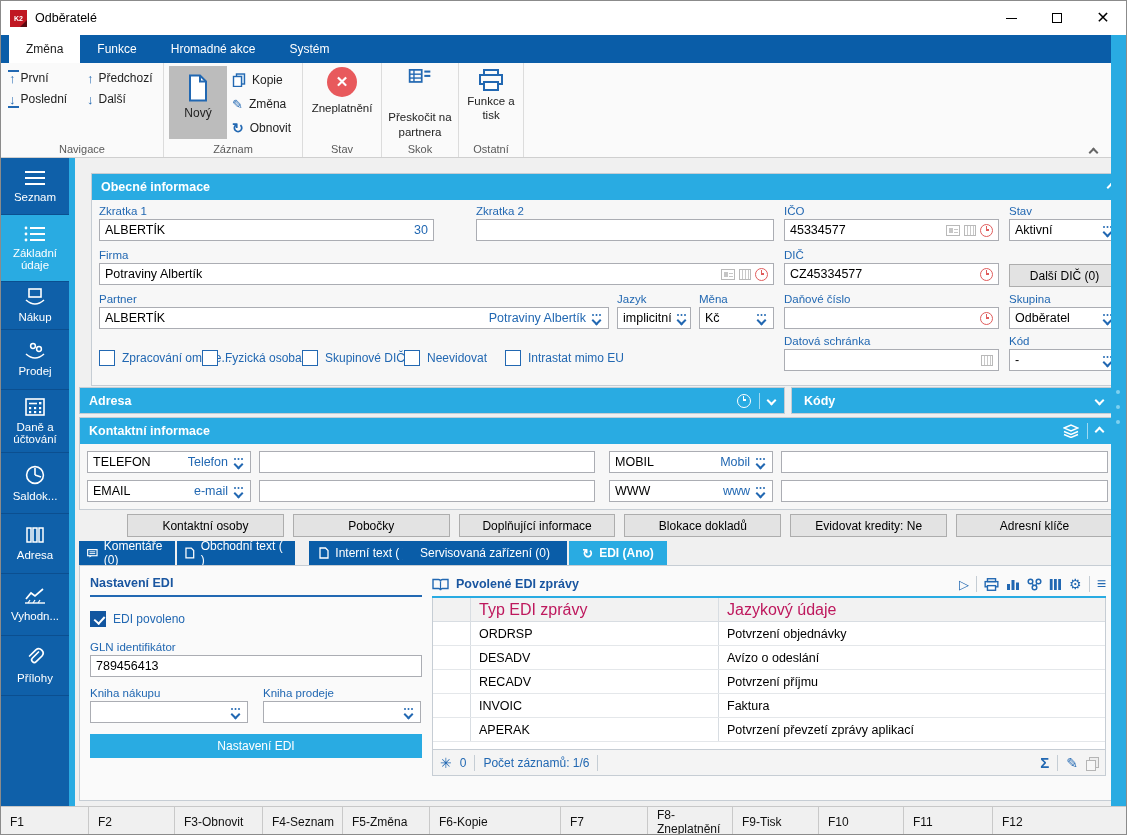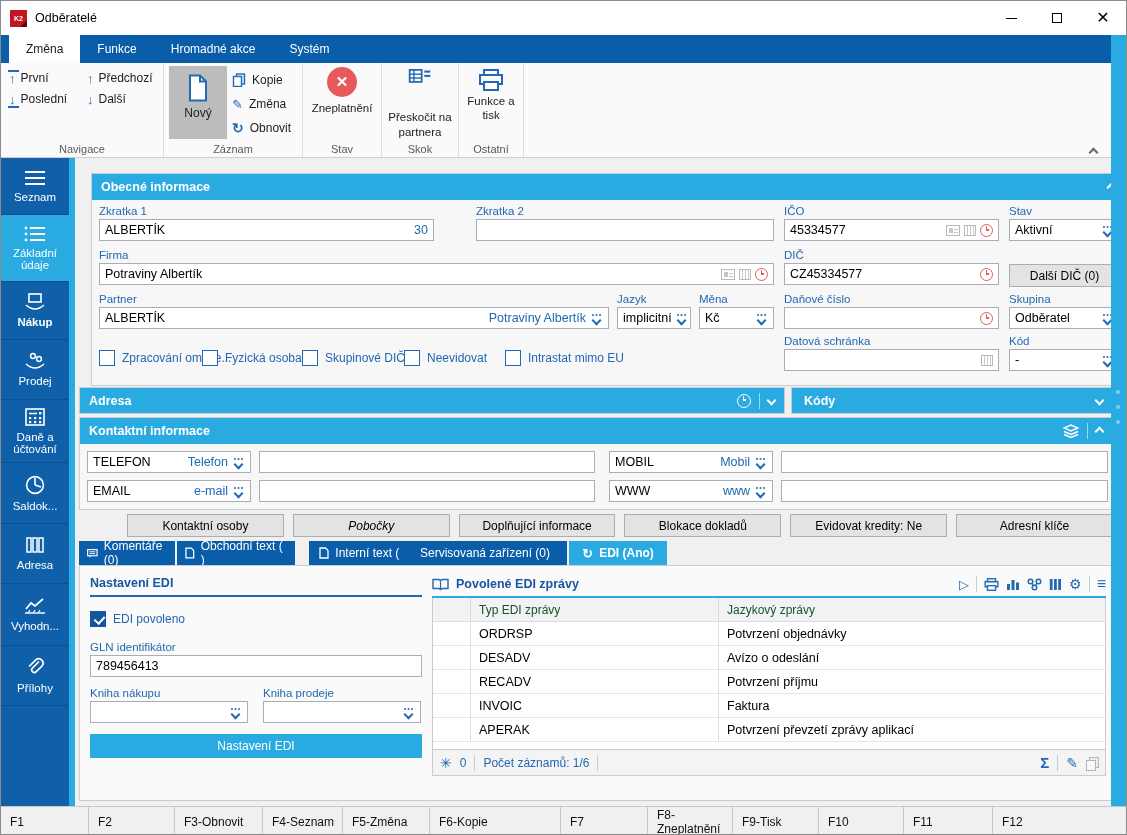--- a/index.html
+++ b/index.html
@@ -83,21 +83,21 @@
   .whiteclock::after{content:"";position:absolute;left:4.6px;top:4.8px;width:3.6px;height:1.6px;background:#fff;}
   .vdiv{width:1px;height:16px;background:rgba(255,255,255,.55);}
 
   
   .btab{position:absolute;top:0;height:24px;background:#0a5da8;color:#fff;font-size:12px;display:flex;align-items:center;justify-content:center;gap:6px;padding:0 8px;}
   .btab.active{background:#29abe2;font-weight:bold;}
   .edi-underline{height:2px;background:#2268b2;}
   .sec-title{font-size:12.5px;font-weight:bold;color:#1a56a0;}
   .cyanbtn{background:#29abe2;color:#fff;font-size:12px;display:flex;align-items:center;justify-content:center;}
   .tbl-underline{height:2px;background:#29abe2;}
-  .thead-cell{font-size:12px;color:#14532d;display:flex;align-items:center;padding:0 8px;text-align:center;}
+  .thead-cell{font-size:16px;color:#be185d;display:flex;align-items:center;padding:0 8px;text-align:center;}
   .trow-cell{font-size:12.5px;color:#000;display:flex;align-items:center;padding:0 8px;white-space:nowrap;overflow:hidden;}
   .tico{color:#2268b2;font-size:13px;display:flex;align-items:center;justify-content:center;}
   .tsep{width:1px;height:16px;background:#c5cdd4;}
   .copyico{width:12px;height:12px;position:relative;}
   .copyico::before{content:"";position:absolute;left:3px;top:0;width:8px;height:9px;border:1px solid #b5b5b5;background:#eee;}
   .copyico::after{content:"";position:absolute;left:0;top:3px;width:8px;height:9px;border:1px solid #b5b5b5;background:#f7f7f7;}
 
   
   .statusbar{position:absolute;left:0;top:805px;width:100%;height:30px;background:#f0f0f0;border-top:1px solid #c8c8c8;display:flex;align-items:stretch;}
   .scell{border-right:1px solid #c9c9c9;display:flex;align-items:center;padding-left:9px;font-size:12px;color:#111;flex:none;}
@@ -242,21 +242,21 @@
             <line x1="6" y1="14" x2="21" y2="14"></line>
           </g>
           <g fill="#fff">
             <circle cx="2" cy="2" r="1.4"></circle>
             <circle cx="2" cy="8" r="1.4"></circle>
             <circle cx="2" cy="14" r="1.4"></circle>
           </g>
         </svg>
       <span>Základní údaje</span>
     </div>
-    <div class="sitem" style="height:58px;font-weight:bold;">
+    <div class="sitem" style="height:48px;">
       <svg width="22" height="18" viewBox="0 0 22 18">
           <rect x="5" y="1" width="12" height="8" fill="none" stroke="#fff" stroke-width="1.6"></rect>
           <path d="M2 12 q9 8 18 0" fill="none" stroke="#fff" stroke-width="1.6"></path>
         </svg>
       <span>Nákup</span>
     </div>
     <div class="sitem" style="height:60px;">
       <svg width="22" height="18" viewBox="0 0 22 18">
           <circle cx="9" cy="4" r="2.4" fill="none" stroke="#fff" stroke-width="1.5"></circle>
           <circle cx="15" cy="7" r="2.4" fill="none" stroke="#fff" stroke-width="1.5"></circle>
@@ -512,21 +512,21 @@
       </div>
       <div class="fbox abs" style="left:701px;top:62px;width:327px;">
           <span class="val"></span>
         </div>
     </div>
 
     <div class="abs" style="left:4px;top:356px;width:1034px;height:23px;display:flex;gap:9px;padding-left:48px;">
       <div class="graybtn" style="flex:1;">
           <span>Kontaktní osoby</span>
         </div>
-      <div class="graybtn" style="flex:1;font-style:italic;">
+      <div class="graybtn" style="flex:1;">
           <span>Pobočky</span>
         </div>
       <div class="graybtn" style="flex:1;">
           <span>Doplňující informace</span>
         </div>
       <div class="graybtn" style="flex:1;">
           <span>Blokace dokladů</span>
         </div>
       <div class="graybtn" style="flex:1;">
           <span>Evidovat kredity: Ne</span>
@@ -637,21 +637,21 @@
           <span class="tsep"></span>
           <span class="tico" style="font-size:16px;font-weight:bold;">≡</span>
         </div>
         <div class="tbl-underline"></div>
 
         <div style="position:relative;border:1px solid #c6cdd4;border-top:none;background:#fff;">
 
           <div style="display:flex;height:24px;background:#f2f2f2;border-bottom:1px solid #d8dde2;">
             <div style="width:38px;border-right:1px solid #d8dde2;"></div>
             <div class="thead-cell" style="width:248px;border-right:1px solid #d8dde2;">Typ EDI zprávy</div>
-            <div class="thead-cell" style="flex:1;">Jazykový zprávy</div>
+            <div class="thead-cell" style="flex:1;">Jazykový údaje</div>
           </div>
 
           <div style="display:flex;height:24px;border-bottom:1px solid #e4e7ea;">
             <div style="width:38px;border-right:1px solid #d8dde2;"></div>
             <div class="trow-cell" style="width:248px;border-right:1px solid #d8dde2;">ORDRSP</div>
             <div class="trow-cell" style="flex:1;">Potvrzení objednávky</div>
           </div>
           <div style="display:flex;height:24px;border-bottom:1px solid #e4e7ea;">
             <div style="width:38px;border-right:1px solid #d8dde2;"></div>
             <div class="trow-cell" style="width:248px;border-right:1px solid #d8dde2;">DESADV</div>

